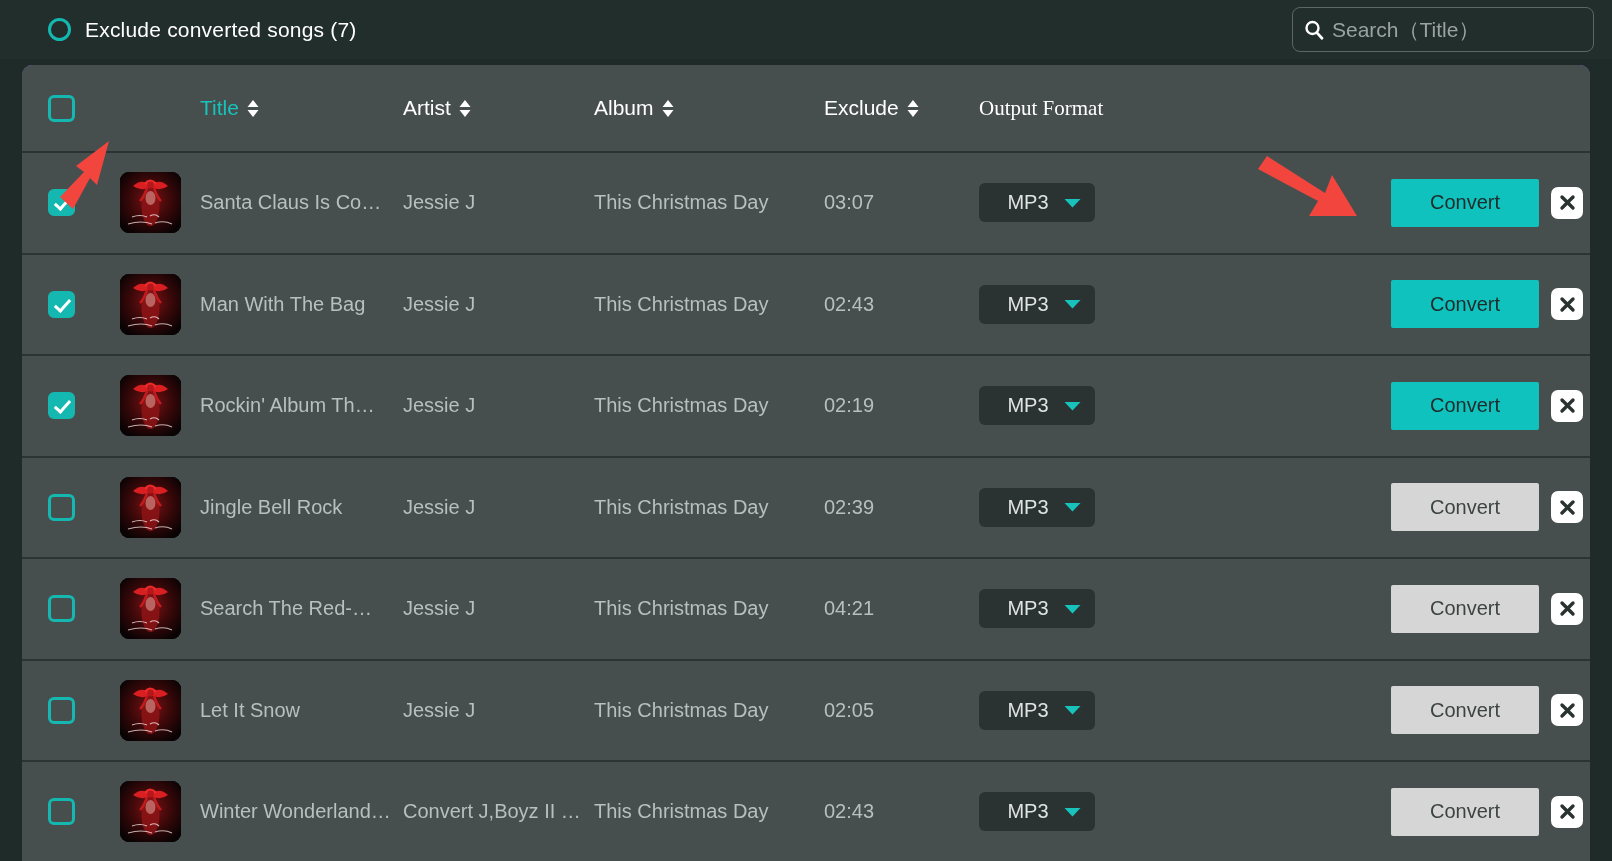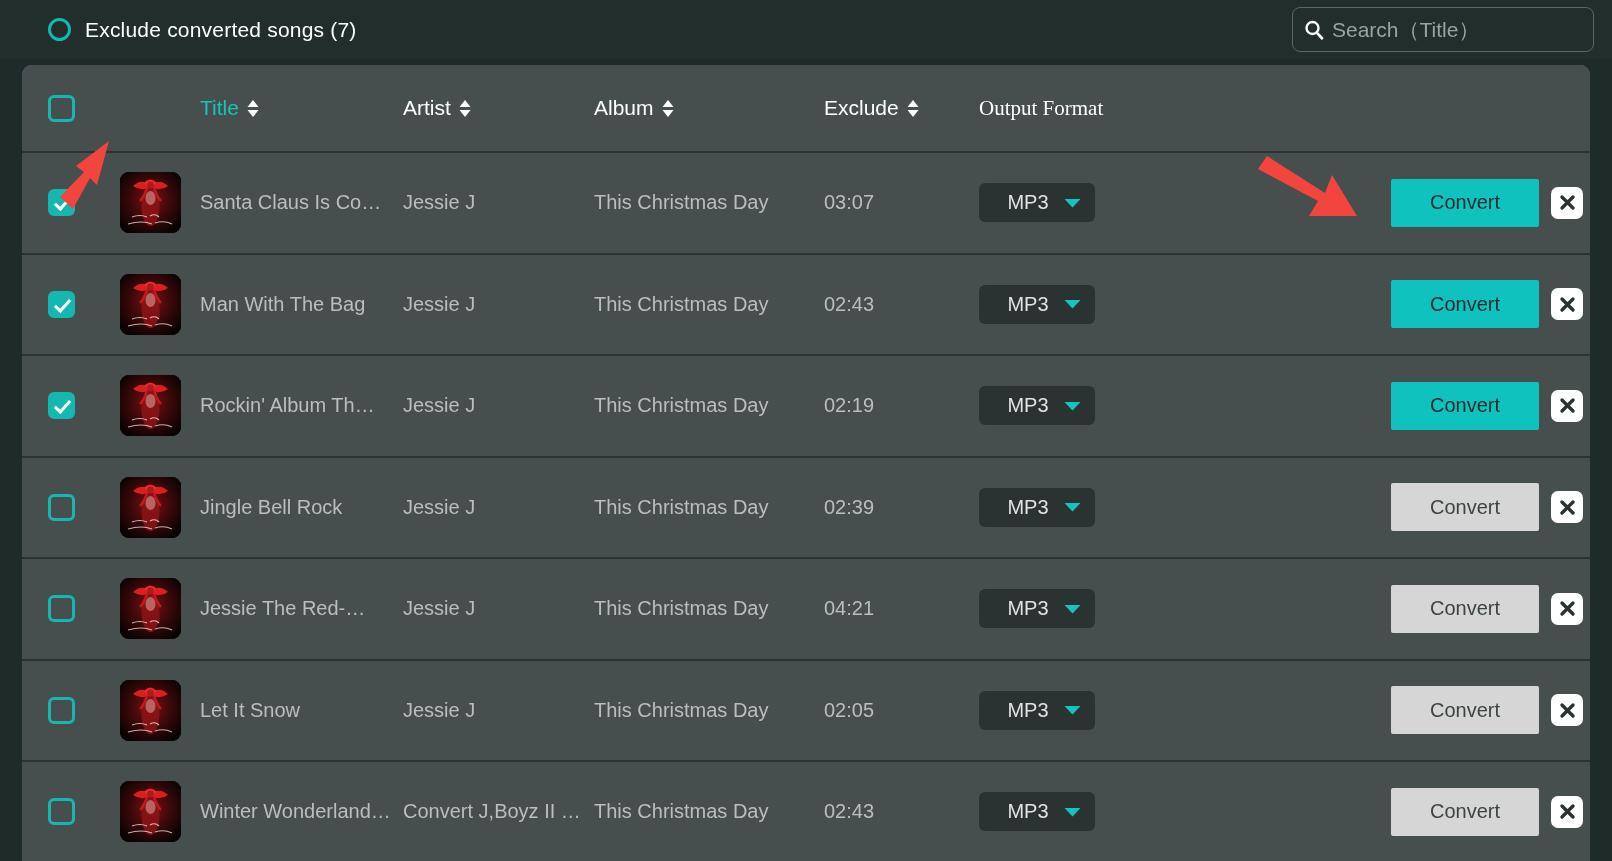--- a/index.html
+++ b/index.html
@@ -558,21 +558,21 @@
     <circle cx="30.5" cy="13" r="3.4" fill="#b4181b"></circle>
     <path d="M27 16 q-3 9 -7 13" stroke="#c11b1e" stroke-width="2.4" fill="none"></path>
     <path d="M34 16 q3 9 7 13" stroke="#c11b1e" stroke-width="2.4" fill="none"></path>
     <path d="M12 45 q8 -3 15 0" stroke="#f2dede" stroke-width="1.1" fill="none" opacity="0.82"></path>
     <path d="M30 44 q5 -3 9 1" stroke="#f2dede" stroke-width="1.1" fill="none" opacity="0.82"></path>
     <path d="M8 52 q14 -4 24 0" stroke="#f2dede" stroke-width="1.1" fill="none" opacity="0.78"></path>
     <path d="M35 51 q9 -3 17 1" stroke="#f2dede" stroke-width="1.1" fill="none" opacity="0.78"></path>
   </svg>
             </span>
     </div>
-    <div class="c-title cell-text">Jessie The Red-…</div>
+    <div class="c-title cell-text">Search The Red-…</div>
     <div class="c-artist cell-text">Jessie J</div>
     <div class="c-album cell-text">This Christmas Day</div>
     <div class="c-dur cell-text">04:21</div>
     <div class="c-fmt">
       <div class="fmt">
         <span class="fmt-label">MP3</span>
         <span class="caret"><svg width="19" height="12" viewBox="0 0 19 12">
                   <path d="M1.5 2 L17.5 2 L9.5 10.5 Z" fill="#17c3bb"></path>
                 </svg></span>
       </div>

